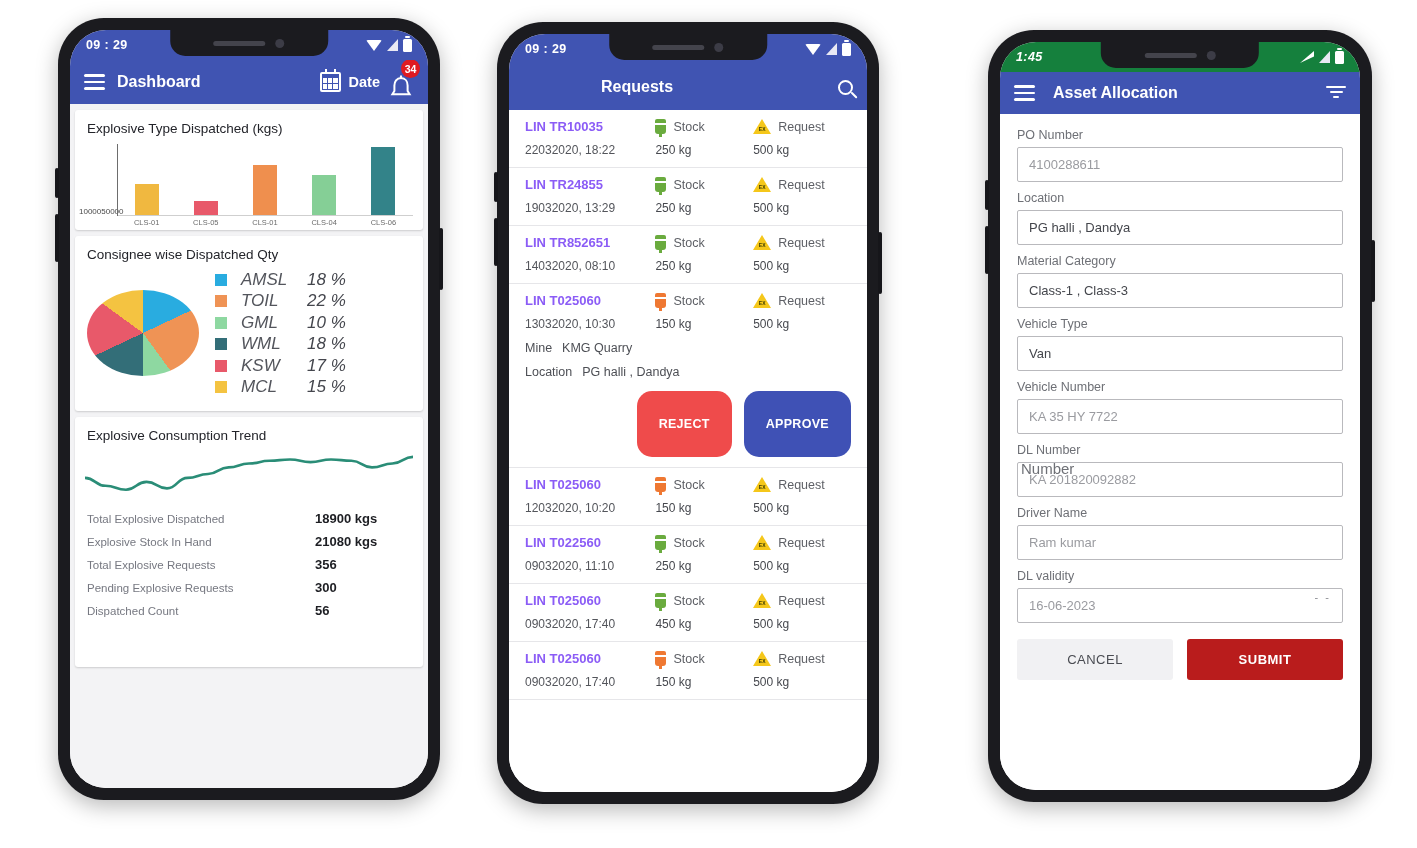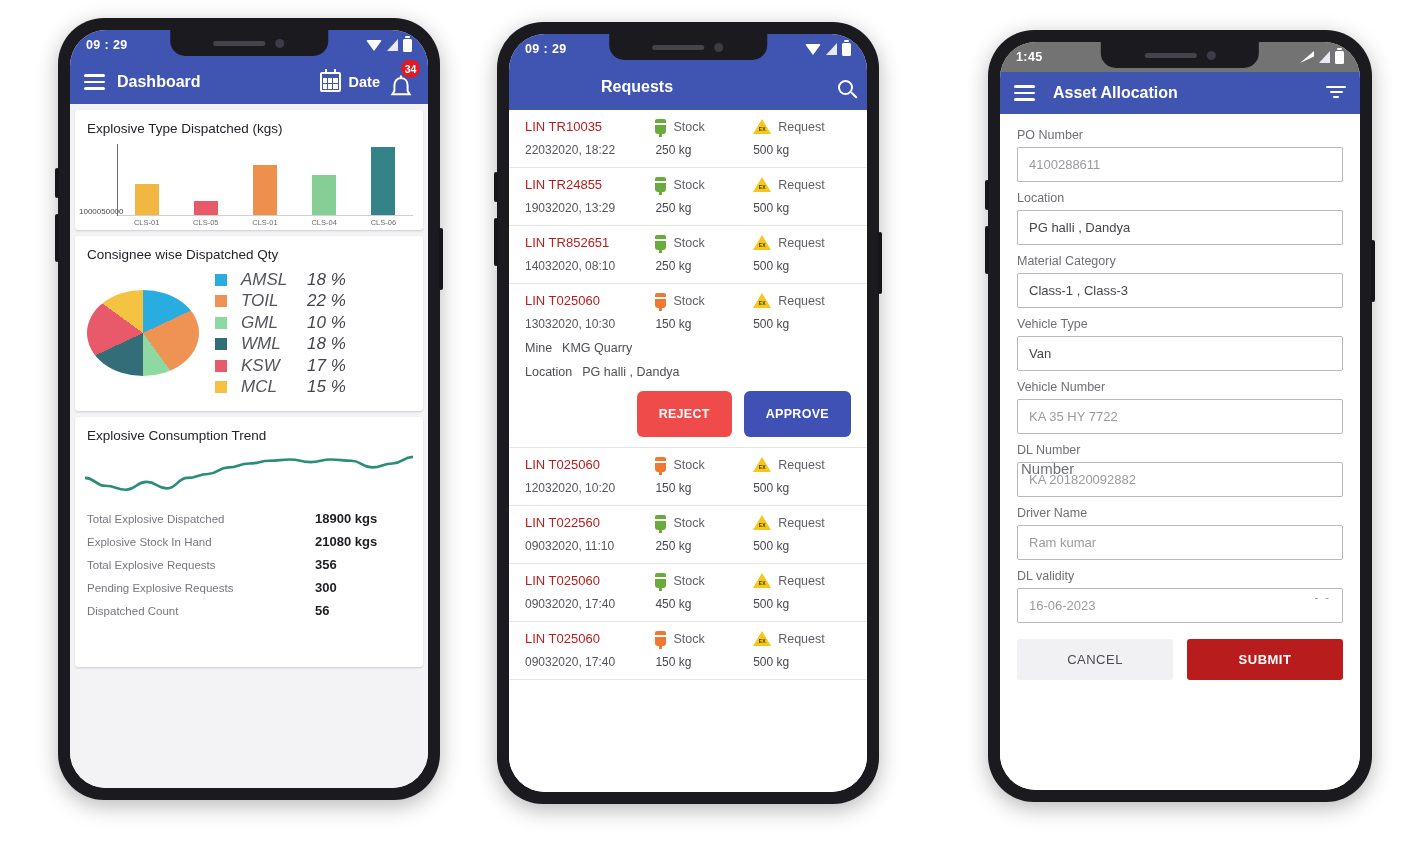--- a/index.html
+++ b/index.html
@@ -111,37 +111,37 @@
   .stat-label { font-size: 11.5px; color: #767881; }
   .stat-val { font-size: 13px; color: #1d1e23; font-weight: bold; width: 96px; }
 
   
   .search-ico { width: 15px; height: 15px; border: 2.4px solid #fff; border-radius: 50%; position: relative; }
   .search-ico:after { content:''; position:absolute; width:2.4px; height:8px; background:#fff; transform:rotate(-45deg); right:-4px; bottom:-6px; border-radius:2px; }
 
   .req-list { background: #fff; height: 100%; overflow: hidden; }
   .req-item { border-bottom: 1px solid #e6e6e9; padding: 9px 16px 10px; }
   .req-line { display: flex; align-items: center; }
-  .req-id { width: 40%; font-size: 13px; font-weight: normal; color: #b91c1c; }
+  .req-id { width: 40%; font-size: 13px; font-weight: bold; color: #8b5cf6; }
   .req-col { width: 30%; display: flex; align-items: center; gap: 7px; }
   .req-col .lbl { font-size: 12.5px; color: #5e6066; }
   .req-line2 { display: flex; align-items: center; margin-top: 9px; }
   .req-date { width: 40%; font-size: 12px; color: #53555b; }
   .req-val { width: 30%; font-size: 12px; color: #46484e; }
 
   .stock-ico { width: 11px; height: 15px; border-radius: 2px 2px 3px 3px; position: relative; flex-shrink: 0; }
   .stock-ico:before { content:''; position:absolute; top:3.5px; left:-1.5px; right:-1.5px; height:2px; background:#fff; }
   .stock-ico:after { content:''; position:absolute; bottom:-3px; left:4px; width:3px; height:3px; background:inherit; }
   .ex-ico { width: 0; height: 0; border-left: 9px solid transparent; border-right: 9px solid transparent; border-bottom: 15px solid #f5c71a; position: relative; flex-shrink: 0; }
   .ex-ico span { position: absolute; top: 7px; left: -5px; width: 10px; text-align: center; font-size: 5px; font-weight: bold; color: #3a3a00; }
 
   .meta-line { margin-top: 10px; font-size: 12.5px; color: #4d4f55; }
   .meta-line b { font-weight: normal; margin-right: 10px; }
   .btn-row { display: flex; justify-content: flex-end; gap: 12px; margin-top: 12px; }
-  .btn { border: none; color: #fff; font-size: 12.5px; font-weight: bold; padding: 16px 22px; border-radius: 6px; cursor: pointer; letter-spacing: .3px; font-family: "Liberation Sans", sans-serif; }
+  .btn { border: none; color: #fff; font-size: 12.5px; font-weight: bold; padding: 26px 22px; border-radius: 15px; cursor: pointer; letter-spacing: .3px; font-family: "Liberation Sans", sans-serif; }
   .btn-reject { background: #ef4b4b; }
   .btn-approve { background: #3f51b5; }
 
   
   .form-body { background: #fff; height: 100%; padding: 14px 17px 0; overflow: hidden; }
   .field { margin-bottom: 9px; position: relative; }
   .f-label { font-size: 12.5px; color: #6e7076; margin-bottom: 5px; display: block; }
   .f-input {
     width: 100%; border: 1px solid #b9b9bd; border-radius: 2px;
     padding: 9px 11px; font-size: 13px; color: #9a9ba0;
@@ -528,21 +528,21 @@
     <div class="side-btn" style="left:-3px; top:150px; width:4px; height:30px;"></div>
     <div class="side-btn" style="left:-3px; top:196px; width:4px; height:48px;"></div>
     <div class="side-btn" style="right:-3px; top:210px; width:4px; height:62px;"></div>
 
     <div class="phone-inner">
       <div class="notch">
         <div class="speaker"></div>
         <div class="cam"></div>
       </div>
 
-      <div class="statusbar" style="background:#737373;">
+      <div class="statusbar" style="background:#15803d;font-style:italic;">
         <span class="clock">1:45</span>
         <span class="sb-icons">
           <span style="display:inline-block;width:14px;height:12px;background:#fff;clip-path:polygon(100% 0,100% 45%,0 100%);"></span>
           <span class="ic-sig"></span>
           <span class="ic-batt"></span>
         </span>
       </div>
 
       <div class="appbar" style="height:42px;">
         <div class="hamburger">

